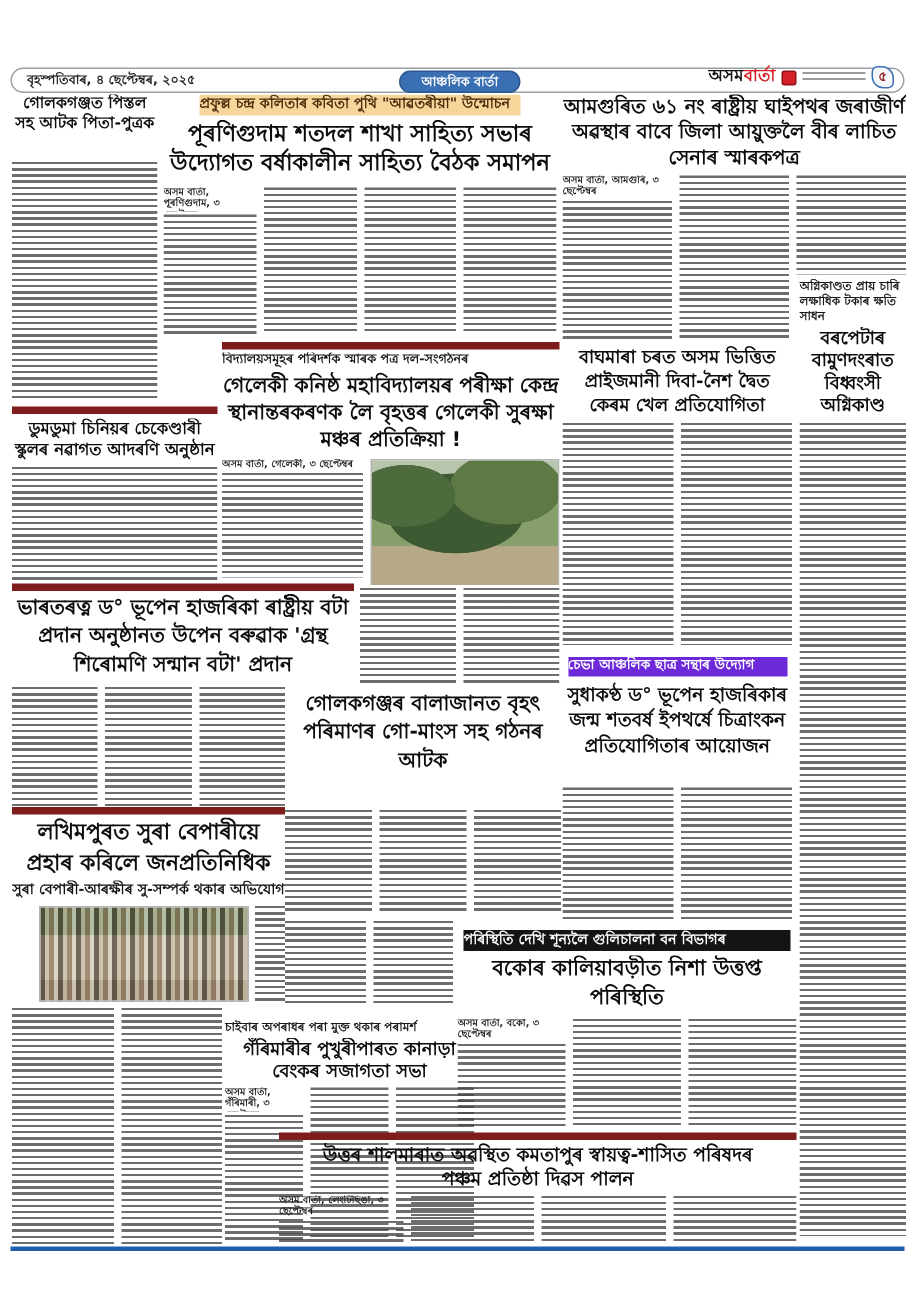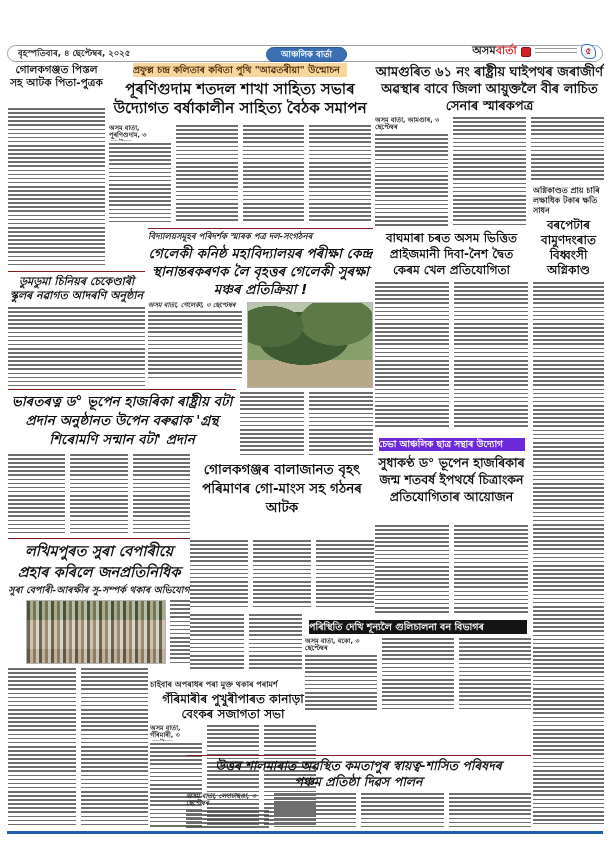--- a/index.html
+++ b/index.html
@@ -38,21 +38,21 @@
   .kicker{font-weight:bold;text-align:left;overflow:hidden;box-sizing:border-box;}
   .kicker.orange{background:#f6d69b;color:#4a2a08;}
   .kicker.red{background:#6d28d9;color:#fff;}
   .kicker.black{background:#141414;color:#fff;}
   .kicker.plain{color:#1a1a1a;}
   .subhead{font-weight:bold;text-align:center;color:#141414;overflow:hidden;}
   .dateline{font-size:6.5px;font-weight:bold;color:#222;line-height:1.15;margin-bottom:2px;overflow:hidden;max-height:16px;}
   .cols{display:flex;gap:5px;}
   .col{flex:1;min-width:0;}
   .sim{background:repeating-linear-gradient(#454545 0 1.6px,transparent 1.6px 4.1px);opacity:.78;}
-  .rule-top{border-top:1px solid #7f1d1d;font-style:italic;}
+  .rule-top{border-top:5px solid #7f1d1d;}
   
   .photo{overflow:hidden;border:1px solid #b5b5b5;box-sizing:border-box;}
   .photo.trees{
     background:
       radial-gradient(ellipse 55px 34px at 18% 28%, #4e6b3e 0 60%, transparent 61%),
       radial-gradient(ellipse 62px 40px at 72% 22%, #5d7a46 0 60%, transparent 61%),
       radial-gradient(ellipse 75px 44px at 45% 42%, #3e5a33 0 60%, transparent 61%),
       linear-gradient(#b9c4ad 0 22%, #87a06b 22% 68%, #b7a887 68% 100%);
   }
   .photo.crowd{
@@ -200,20 +200,21 @@
         <div class="dateline">অসম বাৰ্তা, গঁৰিমাৰী, ৩ ছেপ্টেম্বৰ</div>
         <div class="sim" style="height:86px;"></div>
       </div>
       <div class="col sim" style="height:102px;"></div>
       <div class="col sim" style="height:102px;"></div>
     </div>
   </div>
 
   <div class="article" style="left:305px;top:620px;width:226px;height:136px;">
     <div class="kicker black" style="font-size:9.5px;line-height:14px;height:14px;width:218px;margin:0 auto;">পৰিস্থিতি দেখি শূন্যলৈ গুলিচালনা বন বিভাগৰ</div>
+    <div class="headline" style="font-size:14px;line-height:19px;height:38px;margin-top:3px;width:196px;margin-left:auto;margin-right:auto;">বকোৰ কালিয়াবড়ীত নিশা উত্তপ্ত পৰিস্থিতি</div>
     <div class="cols" style="margin-top:4px;">
       <div class="col">
         <div class="dateline">অসম বাৰ্তা, বকো, ৩ ছেপ্টেম্বৰ</div>
         <div class="sim" style="height:56px;"></div>
       </div>
       <div class="col sim" style="height:72px;"></div>
       <div class="col sim" style="height:72px;"></div>
     </div>
   </div>
 

